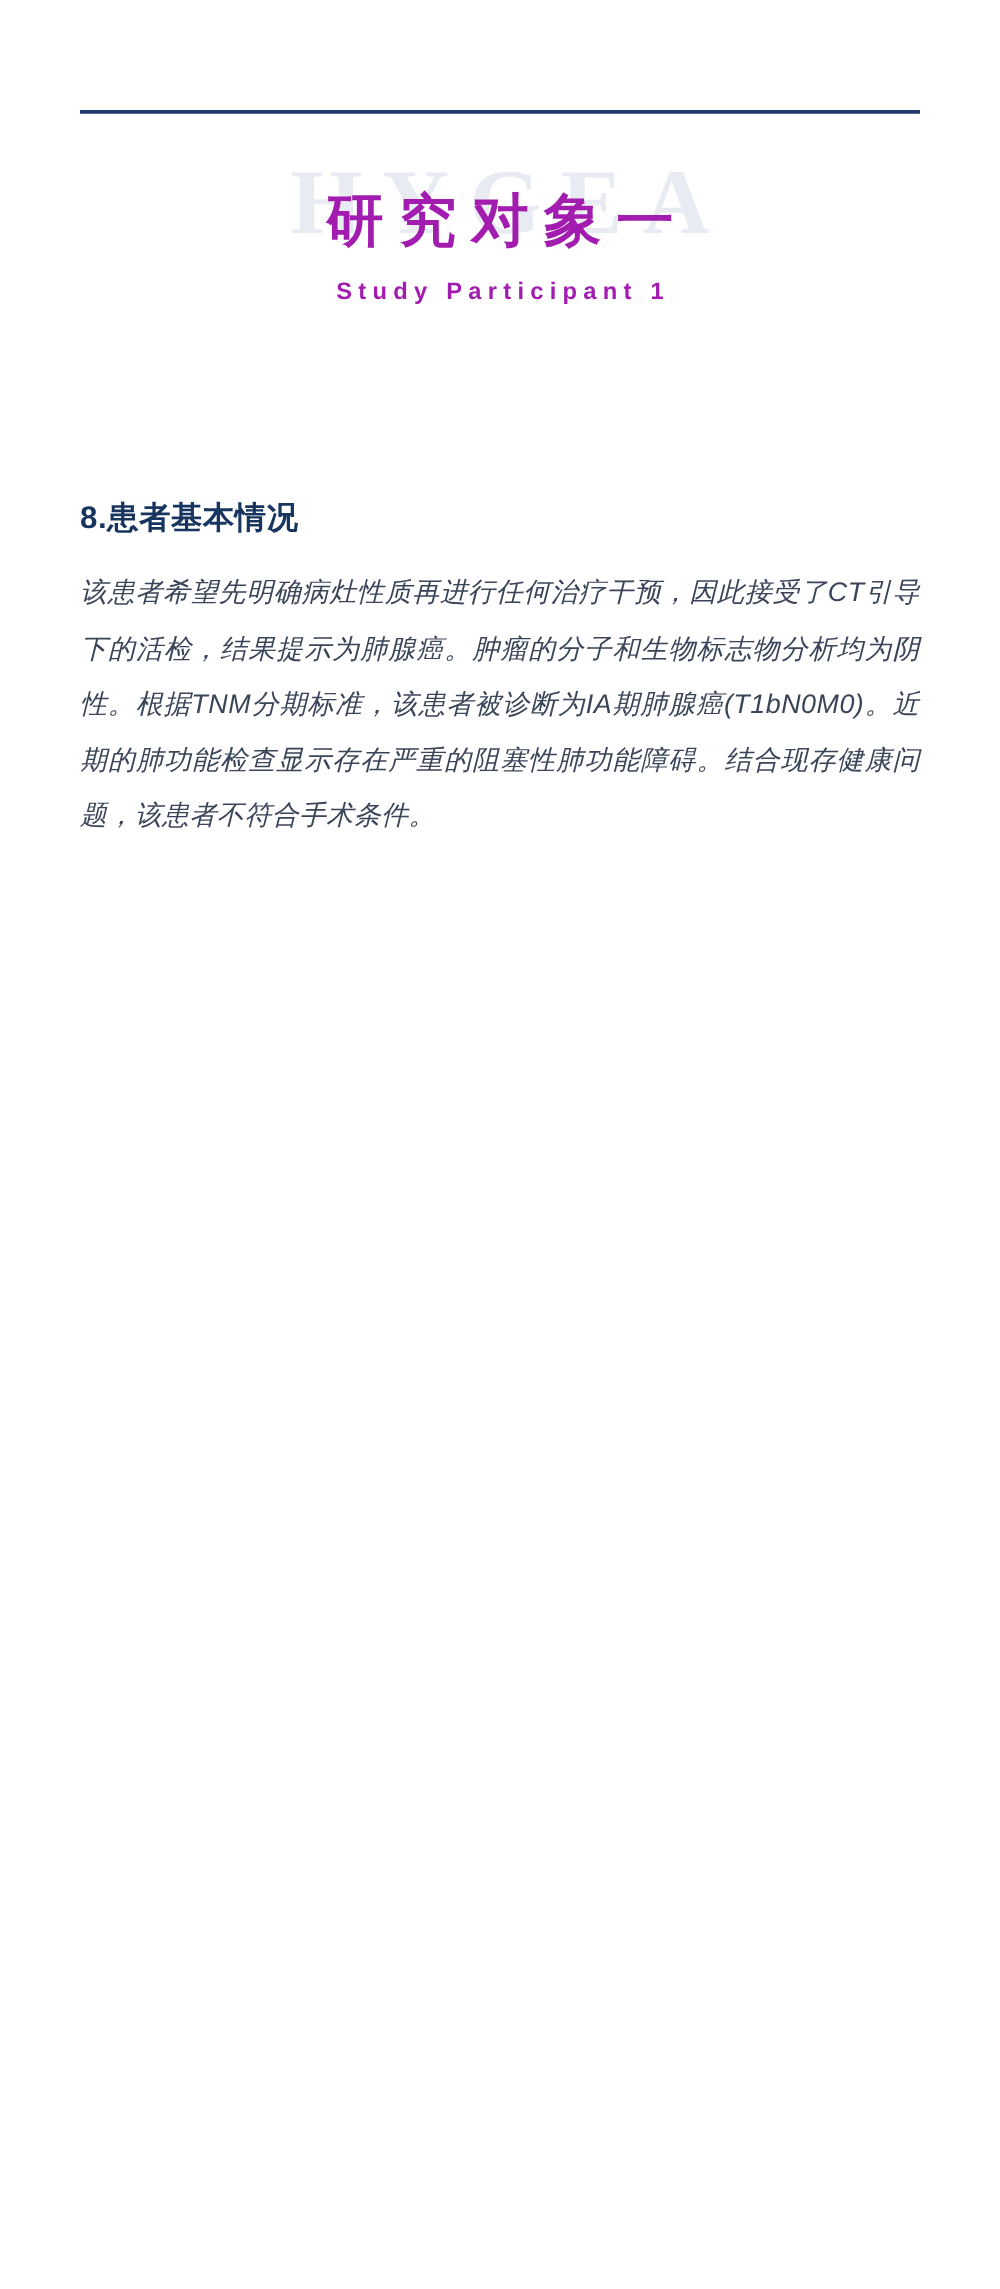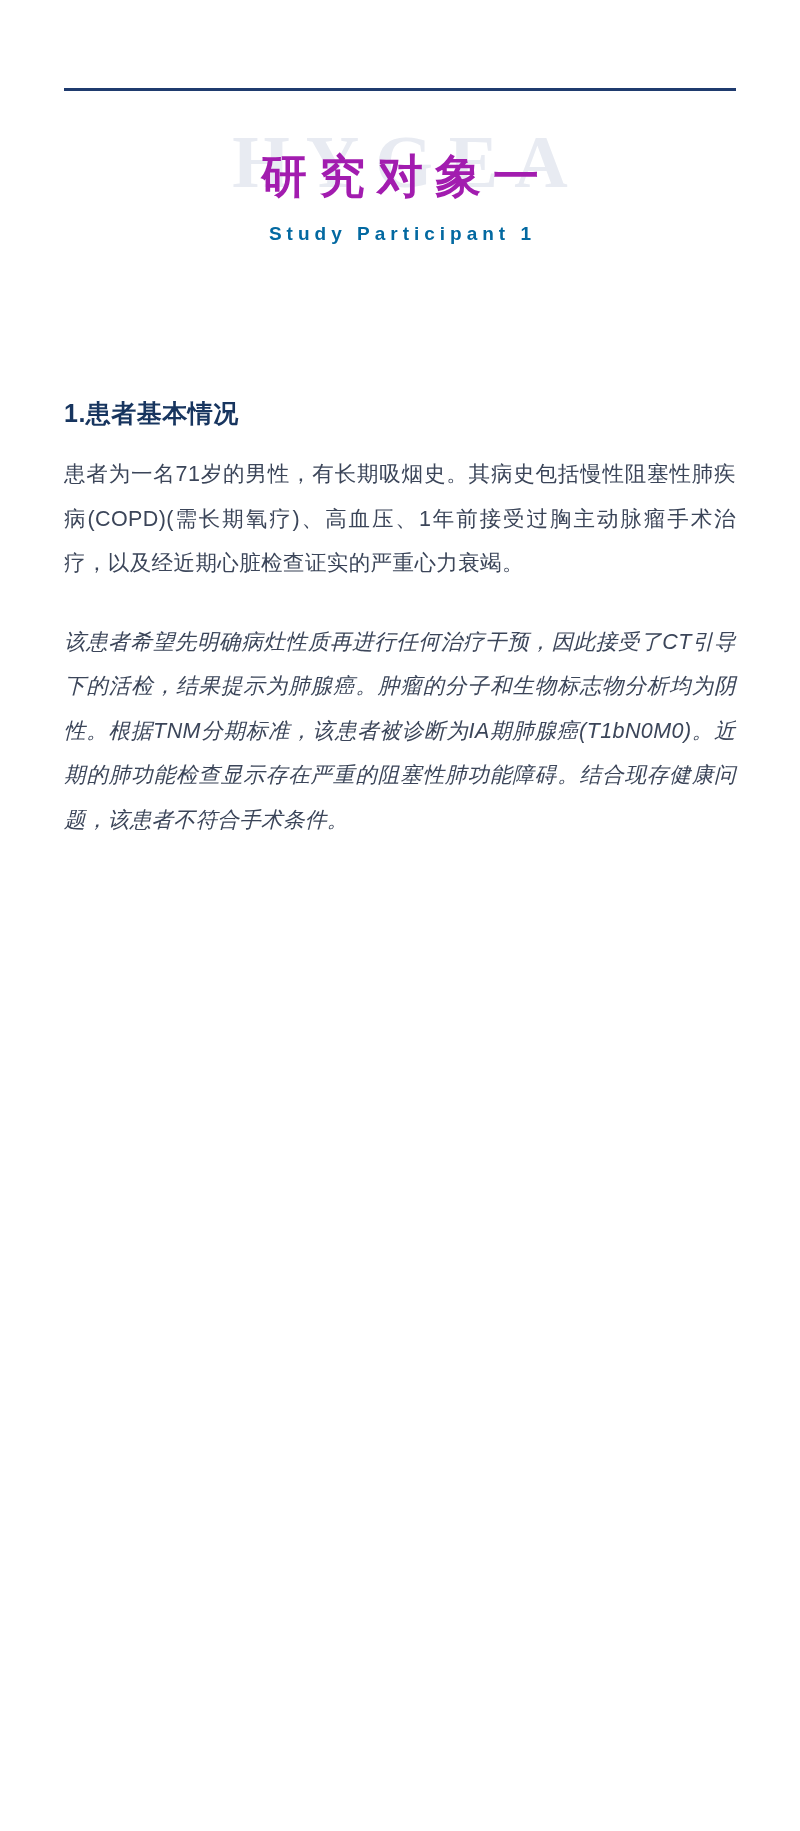--- a/index.html
+++ b/index.html
@@ -62,21 +62,21 @@
     line-height: 1.3;
     padding-top: 26px;
   }
   .title-en {
     position: relative;
     margin-top: 16px;
     font-size: 19px;
     font-weight: 700;
     letter-spacing: 5px;
     text-indent: 5px;
-    color: #0369a1;
+    color: #a21caf;
   }
 
   
   .content {
     margin-top: 126px;
   }
   .section-heading {
     font-size: 25px;
     font-weight: 700;
     color: #17355f;
@@ -105,19 +105,18 @@
     <div class="top-rule"></div>
 
     <div class="title-block">
       <div class="watermark">HYGEA</div>
       <div class="title-cn">研究对象一</div>
       <div class="title-en">Study Participant 1</div>
     </div>
   </div>
 
   <div class="content">
-    <div class="section-heading">1.患者基本情况</div>
+    <div class="section-heading">8.患者基本情况</div>
 
-    <p class="para">患者为一名71岁的男性，有长期吸烟史。其病史包括慢性阻塞性肺疾病(COPD)(需长期氧疗)、高血压、1年前接受过胸主动脉瘤手术治疗，以及经近期心脏检查证实的严重心力衰竭。</p>
     <p class="para">该患者希望先明确病灶性质再进行任何治疗干预，因此接受了CT引导下的活检，结果提示为肺腺癌。肿瘤的分子和生物标志物分析均为阴性。根据TNM分期标准，该患者被诊断为IA期肺腺癌(T1bN0M0)。近期的肺功能检查显示存在严重的阻塞性肺功能障碍。结合现存健康问题，该患者不符合手术条件。</p>
   </div>
 
 </div>
 
 </body></html>

